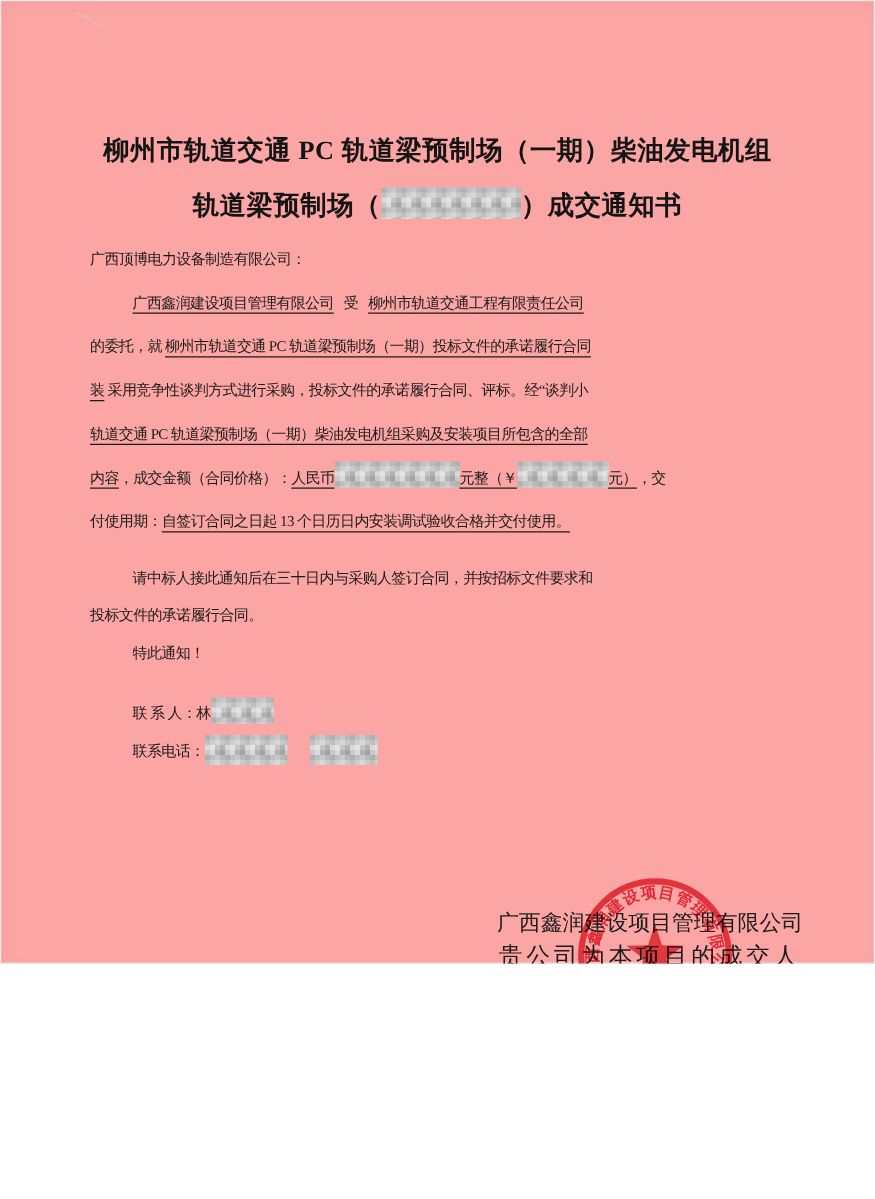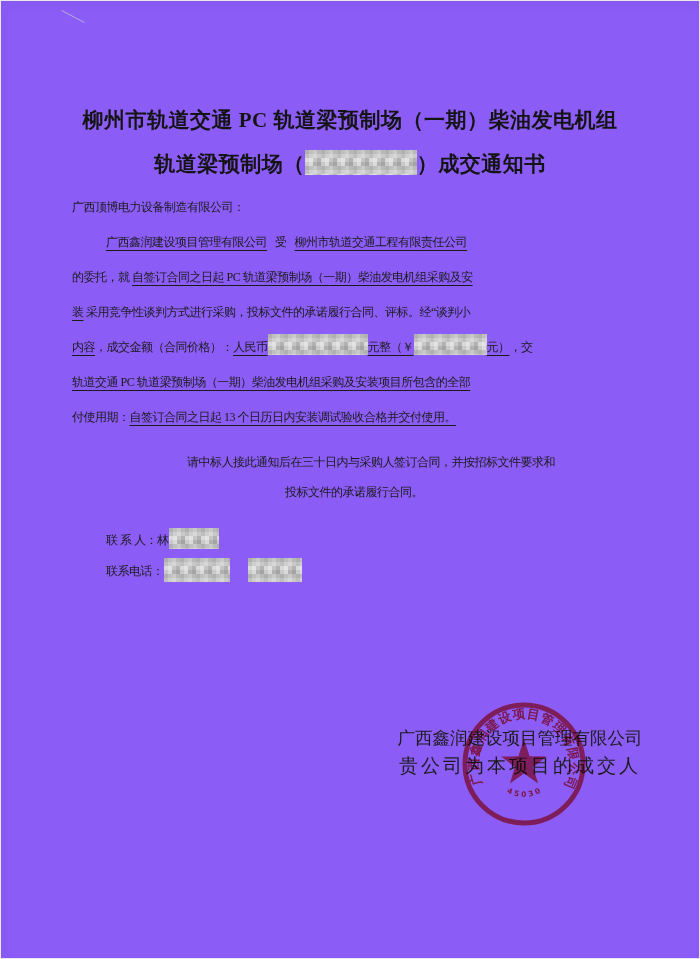--- a/index.html
+++ b/index.html
@@ -1,19 +1,19 @@
 <!DOCTYPE html>
 <html><head>
 <meta charset="utf-8">
 <style>
   html,body{margin:0;padding:0;background:#ffffff;}
   .page{
     position:relative;
-    width:700px;height:959px;
-    background:#8b5cf6;
+    width:700px;height:771px;
+    background:#fca5a5;
     overflow:hidden;
     font-family:"Liberation Serif","DejaVu Serif",serif;
     color:#1b1b1b;
     box-shadow: inset 0 0 0 1px #e9e9e9, inset 4px 4px 14px rgba(0,0,0,0.03);
   }
   .scratch{
     position:absolute;left:60px;top:16px;width:26px;height:1px;
     background:#cfcfcf;transform:rotate(28deg);opacity:.7;
   }
   
@@ -21,21 +21,21 @@
     font-weight:bold;font-size:21px;letter-spacing:.5px;color:#141414;}
   .title .t1{height:44px;line-height:44px;white-space:nowrap;}
   .title .t2{height:44px;line-height:44px;white-space:nowrap;}
   
   .body{
     position:absolute;left:72px;top:190px;width:564px;
     font-size:12px;letter-spacing:-0.5px;color:#1b1b1b;
   }
   .line{height:35px;line-height:35px;white-space:nowrap;}
   .indent{padding-left:34px;}
-  .p2{height:30px;line-height:30px;text-align:center;}
+  .p2{height:30px;line-height:30px;}
   .p2-first{margin-top:12px;}
   .contact{height:31px;line-height:31px;}
   .contact-first{margin-top:18px;font-family:Liberation Serif, serif;}
   .u{text-decoration:underline;text-underline-offset:4px;text-decoration-thickness:1.4px;}
   .mid{padding:0 8px;}
   
   .mosaic{
     display:inline-block;vertical-align:-4px;
     background:
       conic-gradient(rgba(0,0,0,0) 0 25%, rgba(0,0,0,0.08) 0 50%, rgba(0,0,0,0) 0 75%, rgba(255,255,255,0.25) 0) 4px 4px/16px 16px,
@@ -66,34 +66,35 @@
   <div class="title">
     <div class="t1">柳州市轨道交通 PC 轨道梁预制场（一期）柴油发电机组</div>
     <div class="t2"><span>轨道梁预制场（</span><span class="mosaic m-title"></span><span>）成交通知书</span></div>
   </div>
 
   <div class="body">
     <div class="line">广西顶博电力设备制造有限公司：</div>
 
     <div class="line indent"><span class="u">广西鑫润建设项目管理有限公司</span><span class="mid">受</span><span class="u">柳州市轨道交通工程有限责任公司</span></div>
 
-    <div class="line"><span>的委托，就 </span><span class="u">自签订合同之日起 PC 轨道梁预制场（一期）柴油发电机组采购及安</span></div>
+    <div class="line"><span>的委托，就 </span><span class="u">柳州市轨道交通 PC 轨道梁预制场（一期）投标文件的承诺履行合同</span></div>
 
     <div class="line"><span class="u">装</span><span> 采用竞争性谈判方式进行采购，投标文件的承诺履行合同、评标。经“谈判小</span></div>
 
 
+    <div class="line"><span class="u">轨道交通 PC 轨道梁预制场（一期）柴油发电机组采购及安装项目所包含的全部</span></div>
+
     <div class="line"><span class="u">内容</span><span>，成交金额（合同价格）：</span><span class="u">人民币</span><span class="mosaic m-amount1"></span><span class="u">元整（￥</span><span class="mosaic m-amount2"></span><span class="u">元）</span><span>，交</span></div>
-
-    <div class="line"><span class="u">轨道交通 PC 轨道梁预制场（一期）柴油发电机组采购及安装项目所包含的全部</span></div>
 
     <div class="line"><span>付使用期：</span><span class="u">自签订合同之日起 13 个日历日内安装调试验收合格并交付使用。</span></div>
 
     <div class="line p2 p2-first indent">请中标人接此通知后在三十日内与采购人签订合同，并按招标文件要求和</div>
     <div class="line p2">投标文件的承诺履行合同。</div>
 
+    <div class="line p2 indent">特此通知！</div>
 
     <div class="line contact contact-first indent"><span>联 系 人：林</span><span class="mosaic m-name"></span></div>
 
     <div class="line contact indent"><span>联系电话：</span><span class="mosaic m-phone1"></span><span class="mosaic m-phone2"></span></div>
   </div>
 
   <div class="sig">
     <div class="sig-company">广西鑫润建设项目管理有限公司</div>
     <div class="sig-date">贵公司为本项目的成交人</div>
   </div>

